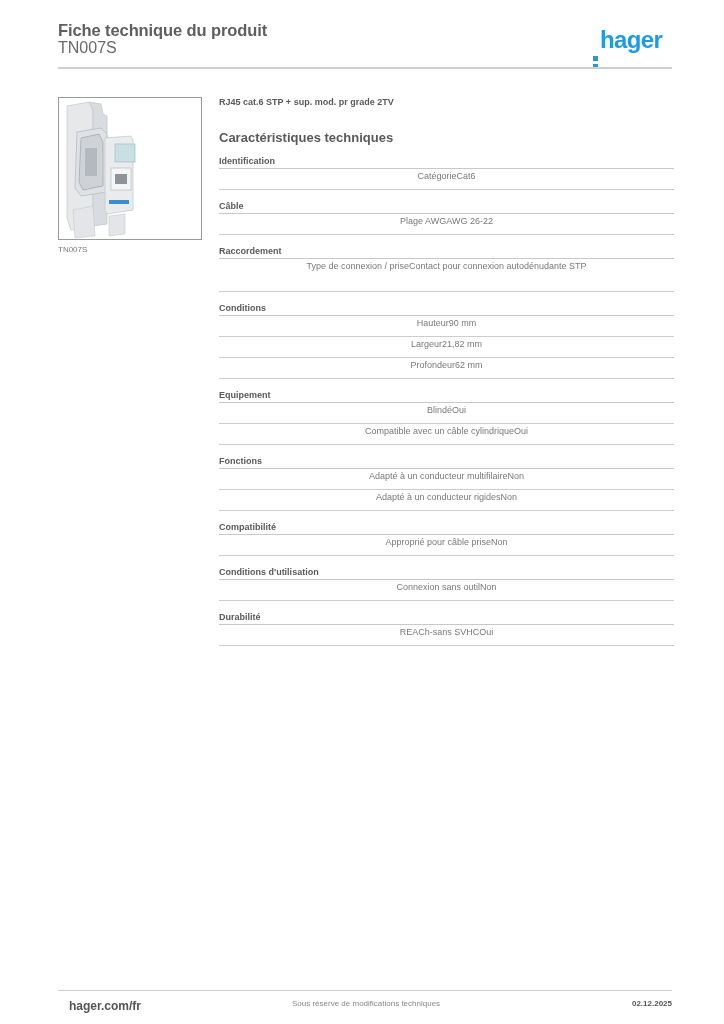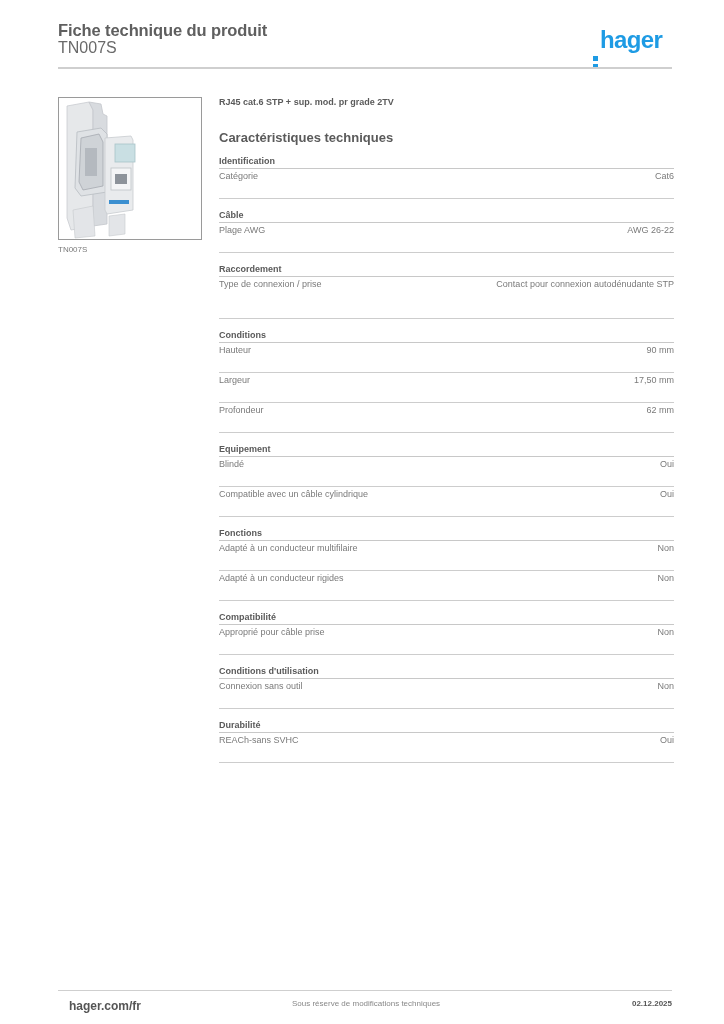--- a/index.html
+++ b/index.html
@@ -14,21 +14,21 @@
   .header-rule { position: absolute; left: 58px; top: 67px; width: 614px; height: 2px; background: #cfcfcf; }
 
   .product-image { position: absolute; left: 58px; top: 97px; width: 142px; height: 141px; border: 1px solid #9a9a9a; background: #fff; overflow: hidden; }
   .image-caption { position: absolute; left: 58px; top: 245px; font-size: 8px; color: #7a7a7a; }
 
   .main { position: absolute; left: 219px; top: 97px; width: 455px; }
   .prod-name { font-size: 9px; font-weight: bold; color: #5a5a5a; height: 12px; }
   .spec-title { margin-top: 21px; font-size: 13px; font-weight: bold; color: #5a5a5a; height: 12px; }
   .group { margin-top: 10px; }
   .group-head { font-size: 9px; font-weight: bold; color: #5a5a5a; padding-bottom: 1px; border-bottom: 1.5px solid #c8c8c8; height: 12px; line-height: 12px; }
-  .row { display: flex; justify-content: space-between; font-size: 9px; color: #7a7a7a; border-bottom: 1.5px solid #cdcdcd; line-height: 12px; padding-top: 1px; padding-bottom: 16px; }
+  .row { display: flex; justify-content: center; font-size: 9px; color: #7a7a7a; border-bottom: 1.5px solid #cdcdcd; line-height: 12px; padding-top: 1px; padding-bottom: 7px; }
   .row .val { text-align: right; max-width: 180px; }
   .row.tall { height: 24px; }
 
   .footer-rule { position: absolute; left: 58px; top: 990px; width: 614px; height: 1px; background: #cfcfcf; }
   .footer-left { position: absolute; left: 69px; top: 999px; font-size: 12px; font-weight: bold; color: #555; }
   .footer-mid { position: absolute; left: 292px; top: 999px; font-size: 8px; color: #888; }
   .footer-right { position: absolute; right: 52px; top: 999px; font-size: 8px; font-weight: bold; color: #555; }
 </style>
 </head>
 <body>
@@ -85,21 +85,21 @@
   </div>
 
   <div class="group">
     <div class="group-head">Conditions</div>
     <div class="row">
         <span>Hauteur</span>
         <span class="val">90 mm</span>
       </div>
     <div class="row">
         <span>Largeur</span>
-        <span class="val">17,50 mm</span>
+        <span class="val">21,82 mm</span>
       </div>
     <div class="row">
         <span>Profondeur</span>
         <span class="val">62 mm</span>
       </div>
   </div>
 
   <div class="group">
     <div class="group-head">Equipement</div>
     <div class="row">

